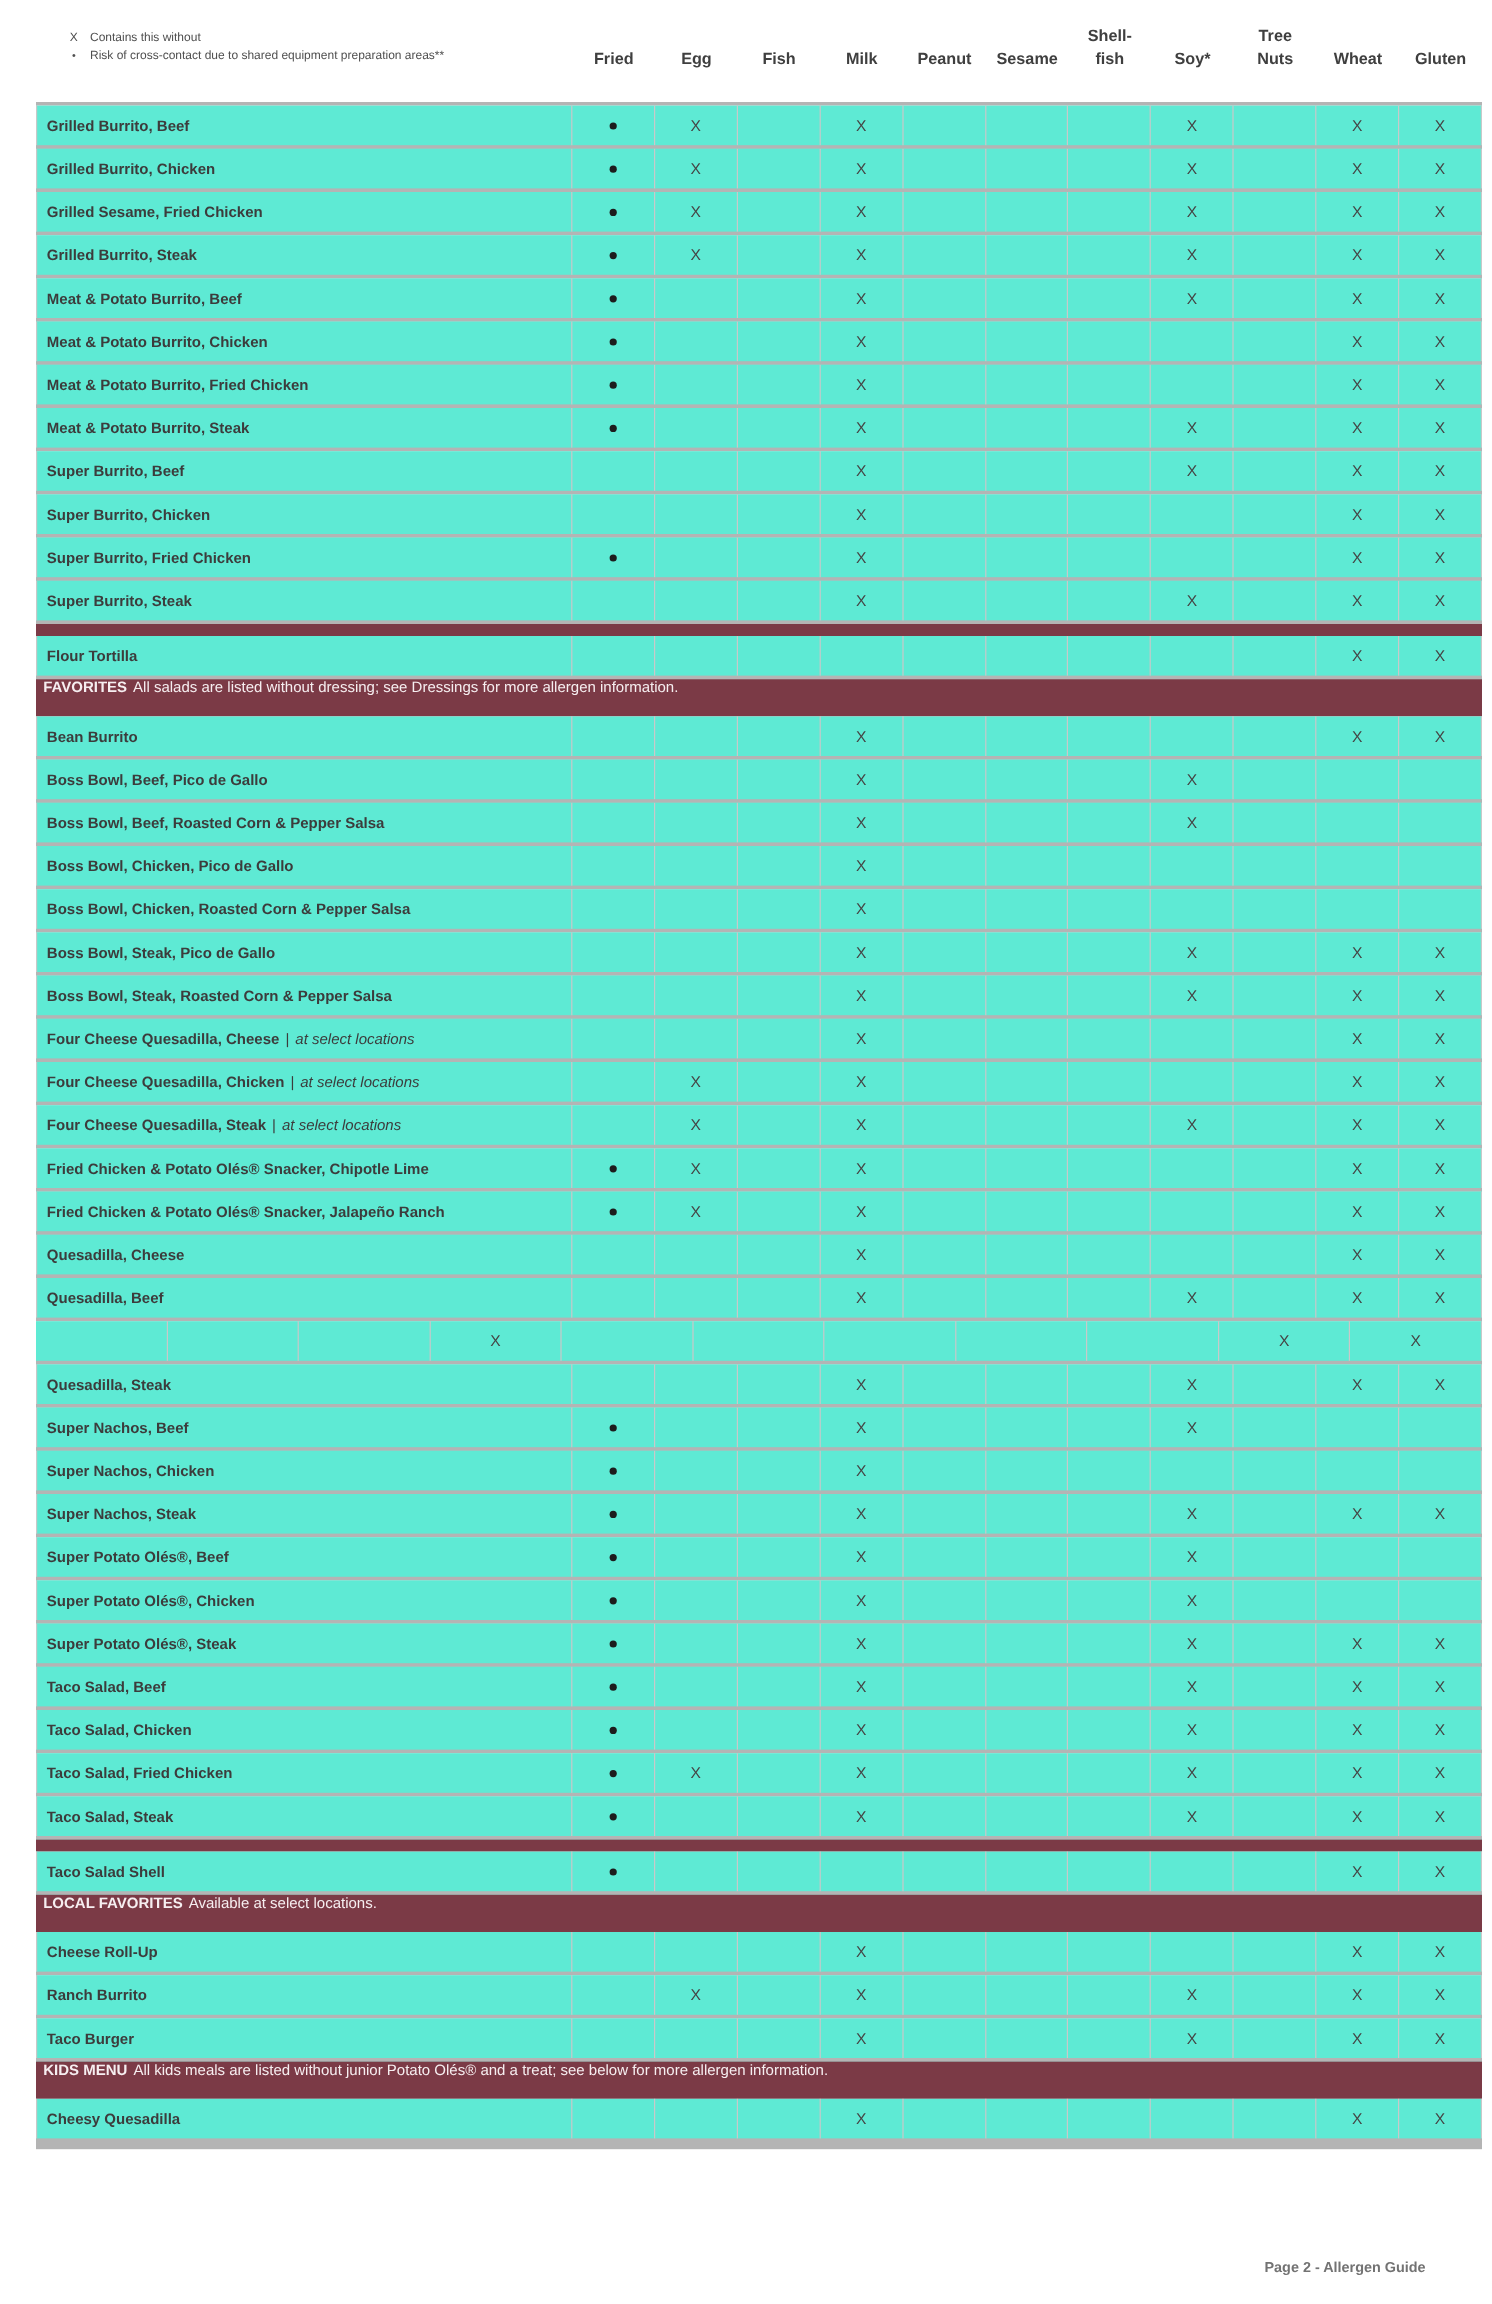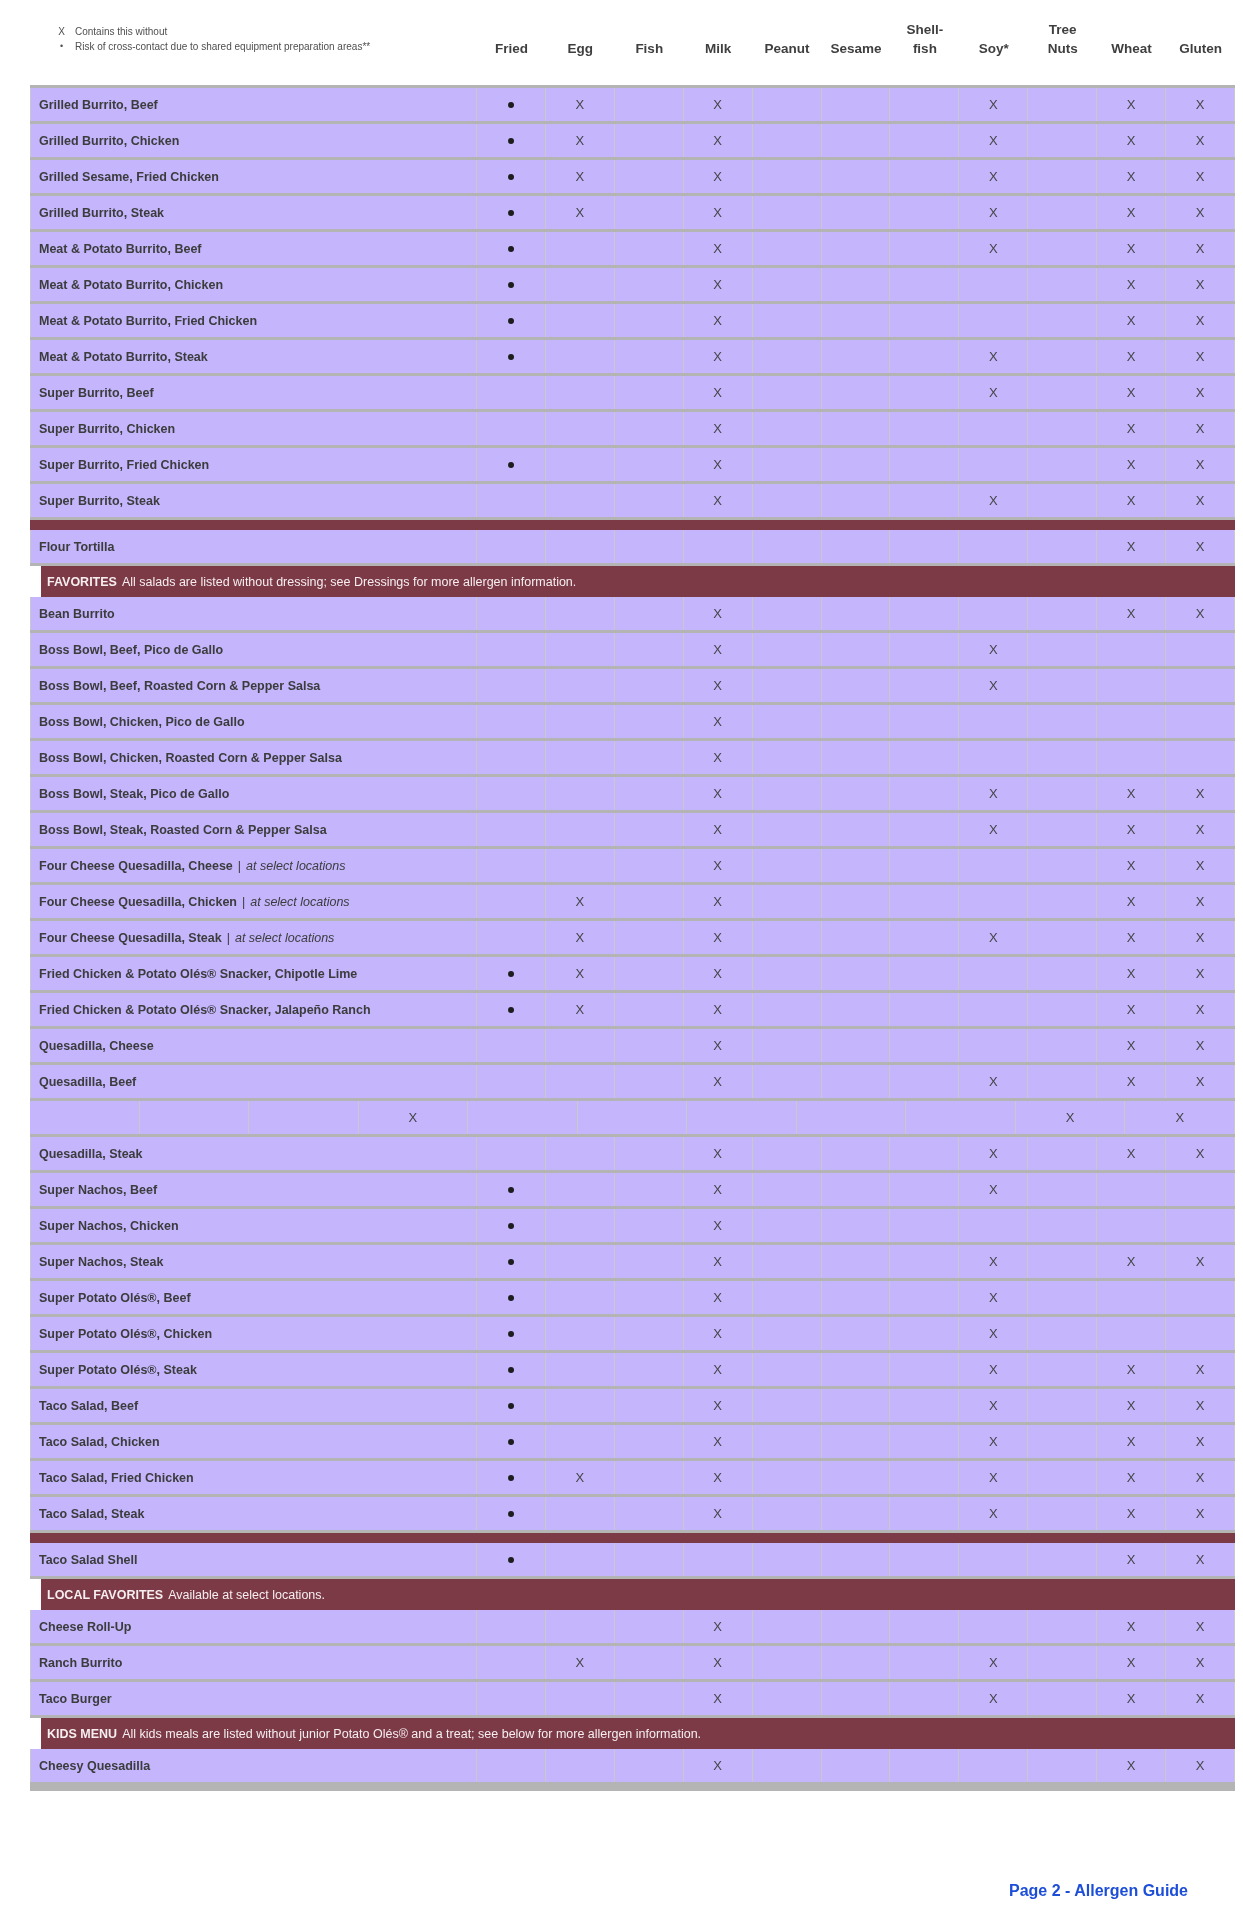--- a/index.html
+++ b/index.html
@@ -12,36 +12,36 @@
   .name-spacer{width:447px;box-sizing:border-box;padding-left:27px;padding-bottom:8px;}
   .legend{font-size:10px;color:#4f4f4f;line-height:15px;}
   .legend-line{display:flex;}
   .legend-sym{width:9px;text-align:center;margin-right:9px;flex:none;}
   .legend-dot-sym{font-size:9px;}
   .cols-head{flex:1;display:flex;align-items:flex-end;padding-bottom:8px;}
   .col-head{flex:1;text-align:center;font-size:13.5px;font-weight:700;color:#3f3f3f;line-height:19px;}
 
   
   .allergen-table{border-top:3px solid #b4b4b4;border-bottom:6px solid #b4b4b4;}
-  .t-row{display:flex;height:36px;box-sizing:border-box;border-bottom:3px solid #b4b4b4;background:#c4b5fd;}
+  .t-row{display:flex;height:36px;box-sizing:border-box;border-bottom:3px solid #b4b4b4;background:#5eead4;}
   .name-cell{width:447px;box-sizing:border-box;border-left:1px solid #c9c9c9;border-right:1px solid #c9c9c9;
     display:flex;align-items:center;padding-left:8px;font-size:12.5px;font-weight:700;color:#3c3c3c;white-space:nowrap;overflow:hidden;}
   .name-cell .sep{font-weight:400;margin:0 5px;color:#3c3c3c;}
   .name-cell i{font-weight:400;font-style:italic;}
   .mark-cell{flex:1;border-right:1px solid #c9c9c9;display:flex;align-items:center;justify-content:center;
     font-size:13px;font-weight:400;color:#454545;}
   .dot{width:6px;height:6px;border-radius:50%;background:#1d1d1d;display:block;}
 
   .divider-bar{height:10px;background:#7b3a46;}
-  .section-bar{height:31px;background:#7b3a46;display:flex;align-items:center;padding-left:6px;
-    font-size:12.5px;color:#f6eef0;box-sizing:border-box;margin-left:11px;}
+  .section-bar{height:31px;background:#7b3a46;display:flex;padding-left:6px;
+    font-size:12.5px;color:#f6eef0;box-sizing:border-box;}
   .section-bar .sec-title{font-weight:700;margin-right:5px;}
 
   .page-footer{position:absolute;top:1882px;left:30px;width:1158px;text-align:right;
-    font-size:16px;font-weight:700;color:#1d4ed8;}
+    font-size:12px;font-weight:700;color:#737373;}
 </style>
 </head>
 <body>
 
 <div class="page">
   <div class="table-wrap">
 
     <div class="head-row">
       <div class="name-spacer">
         <div class="legend">

